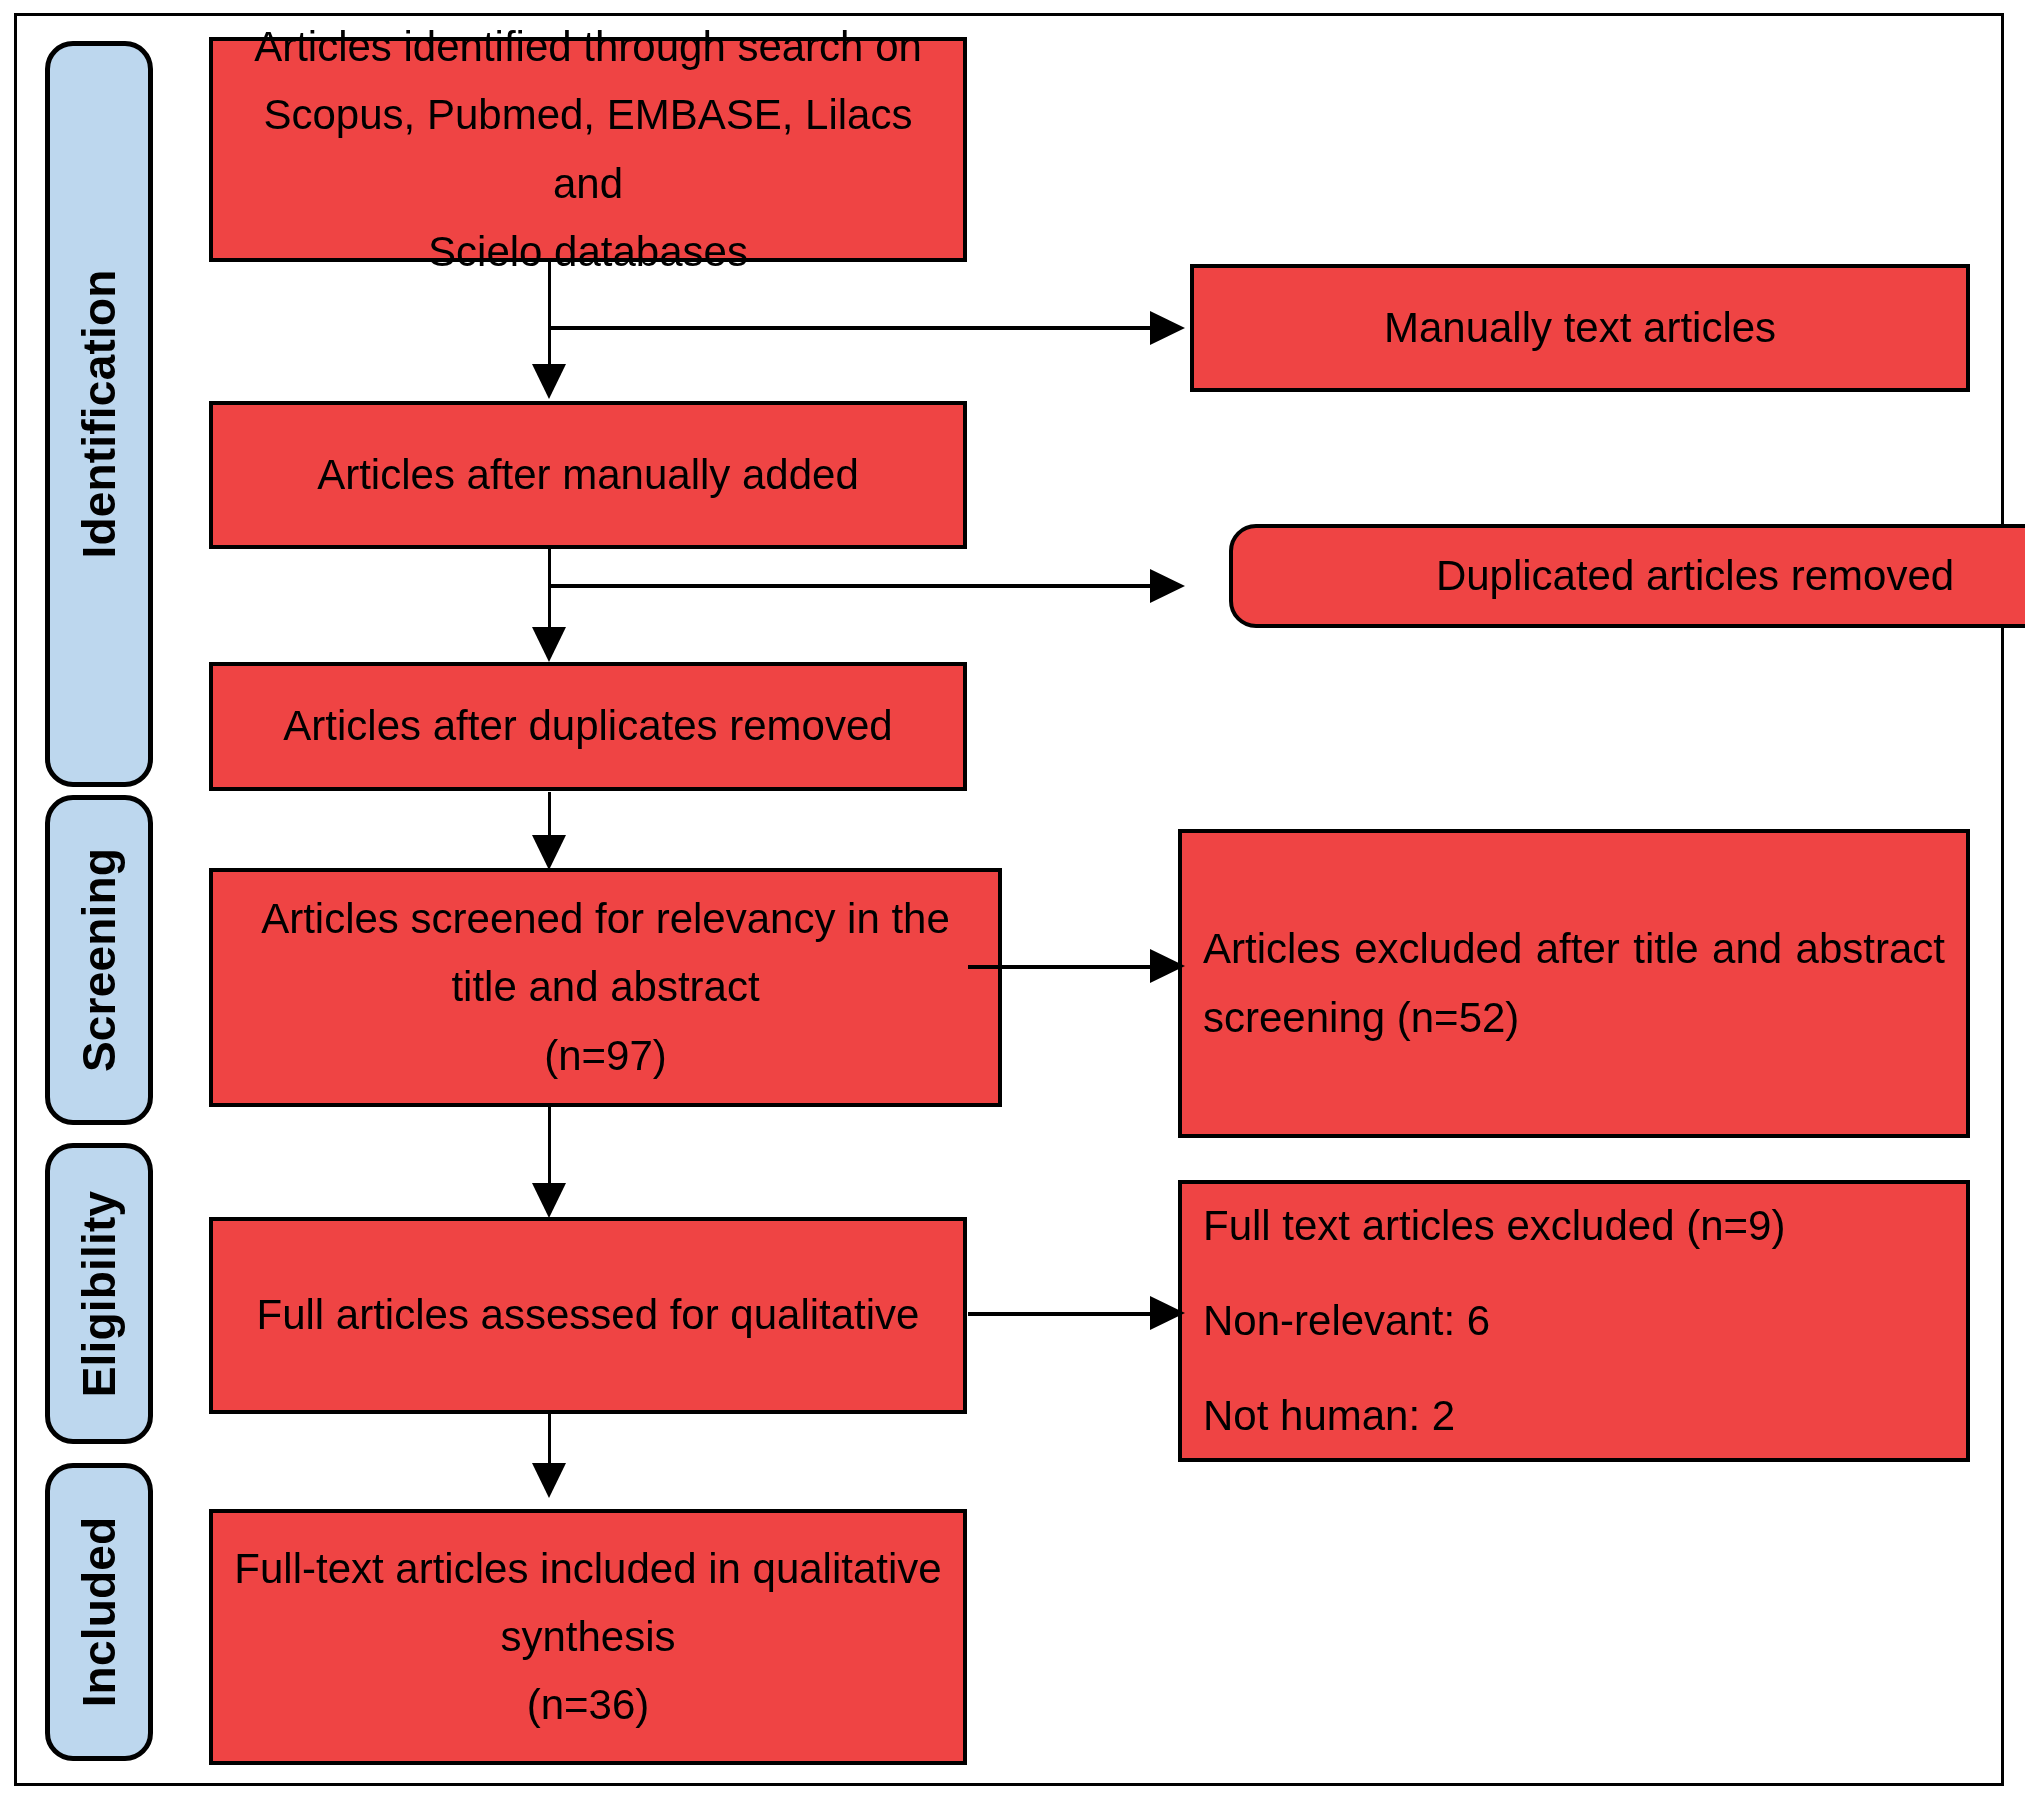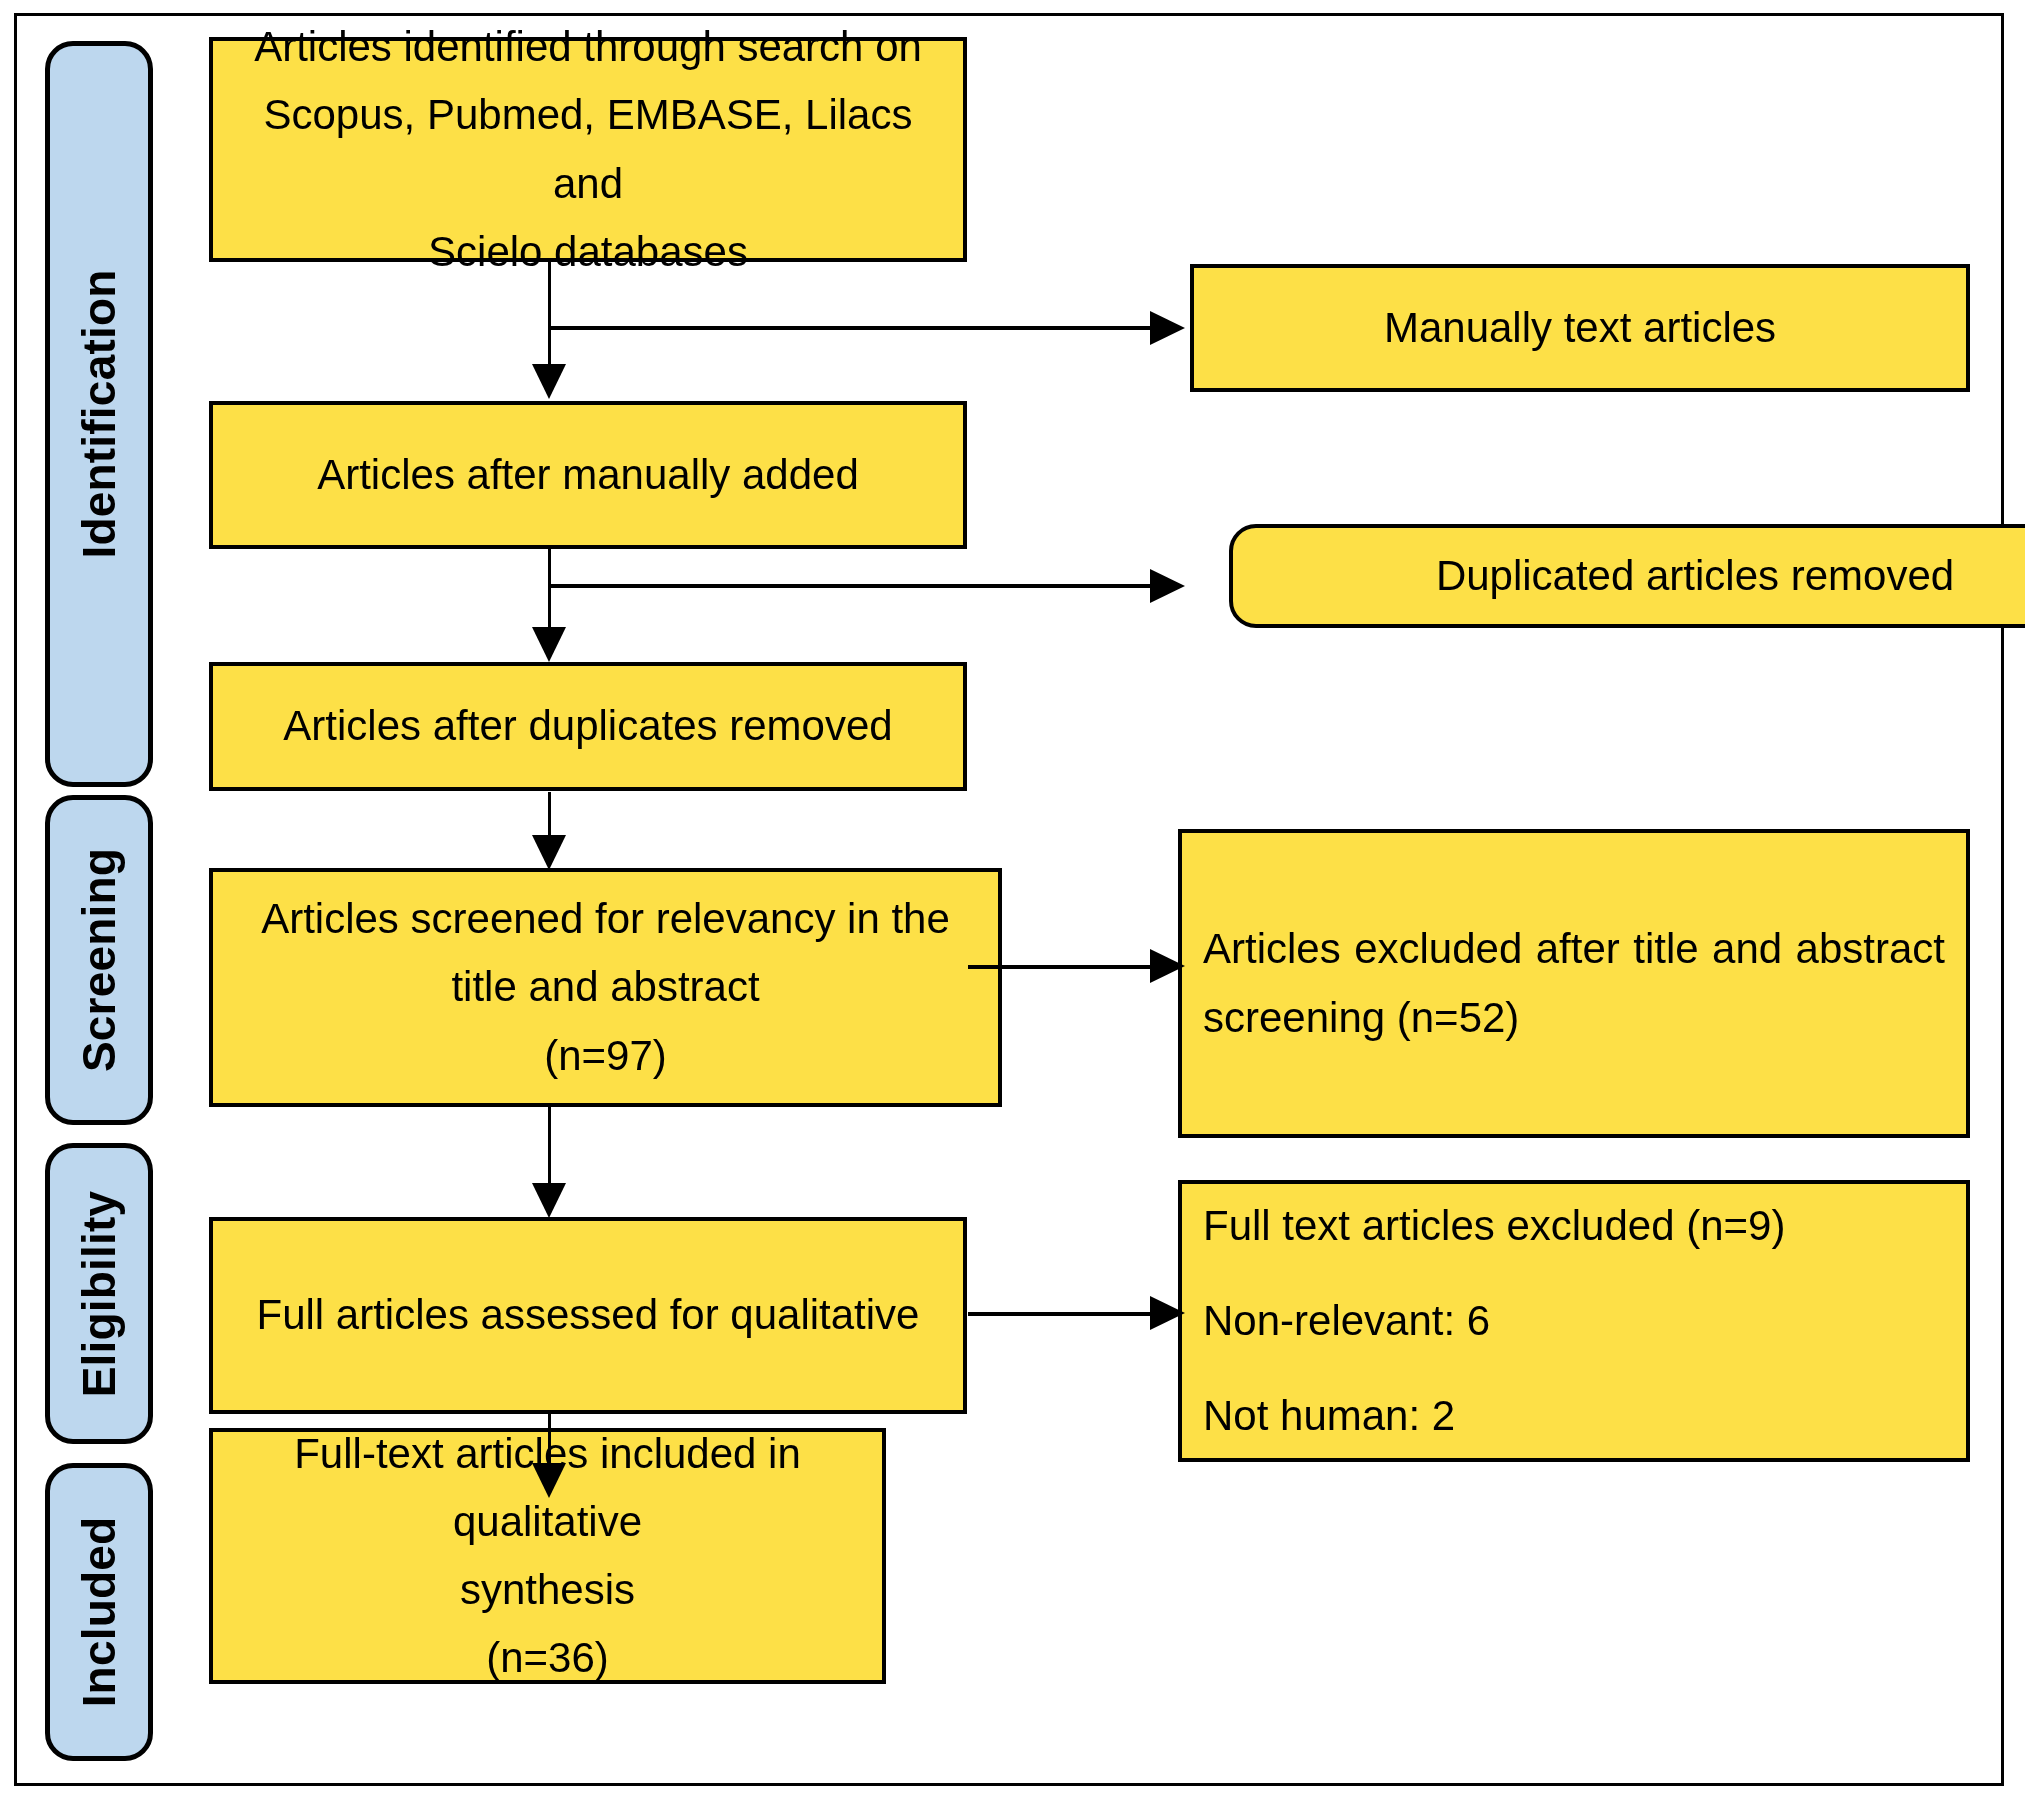--- a/index.html
+++ b/index.html
@@ -45,21 +45,21 @@
     white-space: nowrap;
     font-size: 46px;
     font-weight: bold;
     letter-spacing: 0.2px;
     line-height: 1;
   }
 
   
   .proc-box {
     position: absolute;
-    background: #fde047;
+    background: #ef4444;
     border: 4.3px solid #000000;
     box-sizing: border-box;
     display: flex;
     align-items: center;
     justify-content: center;
   }
   .proc-text {
     font-size: 42px;
     line-height: 1.62;
     text-align: center;
@@ -160,21 +160,21 @@
       <span class="ln">(n=97)</span>
     </div>
   </div>
 
   <div class="proc-box" style="left:209px; top:1217px; width:758px; height:197px;">
     <div class="proc-text">
       <span class="ln">Full articles assessed for qualitative</span>
     </div>
   </div>
 
-  <div class="proc-box" style="left:209px; top:1428px; width:677px; height:256px;">
+  <div class="proc-box" style="left:209px; top:1509px; width:758px; height:256px;">
     <div class="proc-text">
       <span class="ln">Full-text articles included in qualitative</span>
       <span class="ln">synthesis</span>
       <span class="ln">(n=36)</span>
     </div>
   </div>
 
   <div class="proc-box" style="left:1190px; top:264px; width:780px; height:128px;">
     <div class="proc-text">
       <span class="ln">Manually text articles</span>

